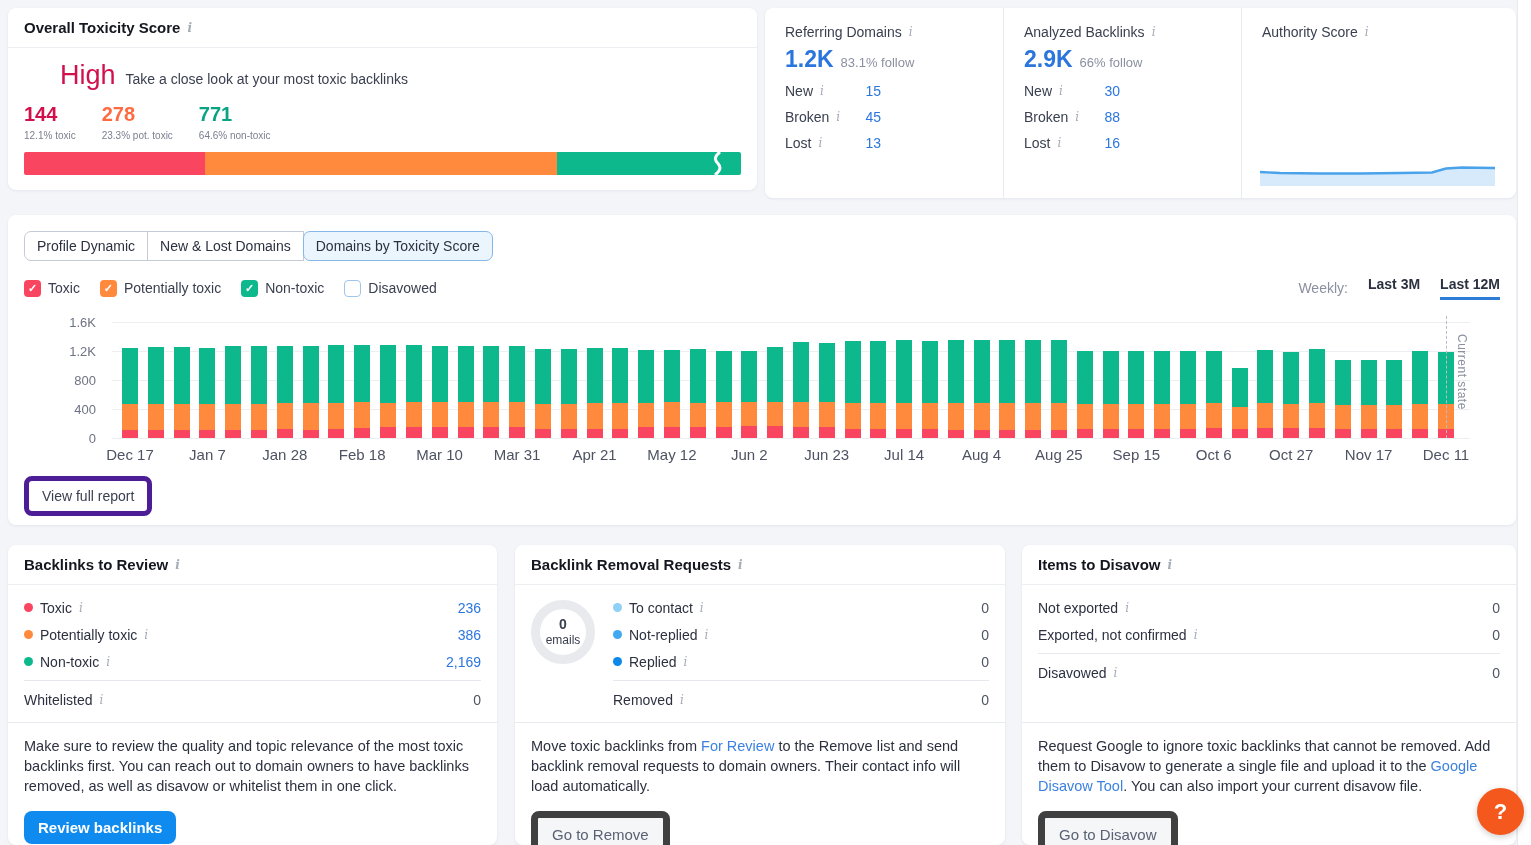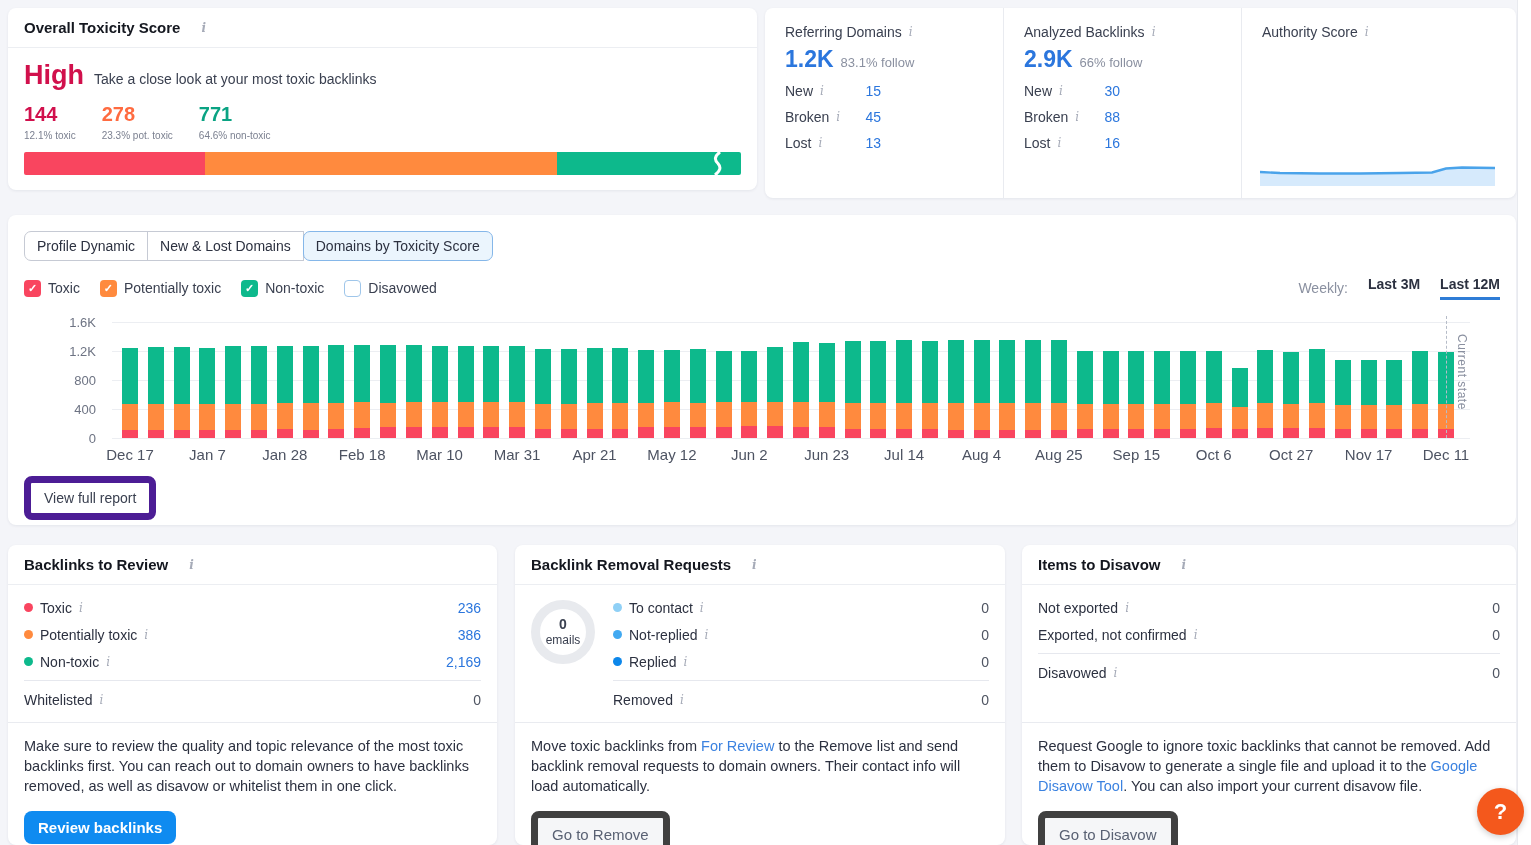--- a/index.html
+++ b/index.html
@@ -1,28 +1,28 @@
 <!DOCTYPE html>
 <html><head>
 <meta charset="utf-8">
 <style>
   * { box-sizing: border-box; margin: 0; padding: 0; }
   html,body { background:#eef0f5; }
   body { font-family:"Liberation Sans", sans-serif; color:#1e222e; }
   .page { position:relative; width:1531px; height:845px; background:#f4f5f9; overflow:hidden; }
   .card { position:absolute; background:#fff; border-radius:8px; box-shadow:0 1px 3px rgba(20,30,50,.07); }
-  .card-header { display:flex; align-items:center; gap:21px; height:40px; padding:0 16px;
+  .card-header { display:flex; align-items:center; gap:7px; height:40px; padding:0 16px;
                  border-bottom:1px solid #eceef2; font-size:15px; font-weight:bold; color:#14171f; }
   .info { color:#a6abb8; font-family:"DejaVu Serif", serif; font-style:italic; font-size:12px; line-height:1; cursor:pointer; }
 
   
   .card-toxicity { left:8px; top:8px; width:749px; height:182px; }
   .tox-body { padding:12px 16px 0; }
   .high-row { display:flex; align-items:baseline; gap:10px; }
-  .high-level { font-size:27px; font-weight:bold; color:#d1104c; }
+  .high-level { font-size:27px; font-weight:normal; color:#d1104c;margin-left:36px; }
   .high-sub { font-size:14px; color:#3a4050; }
   .tox-stats { display:flex; gap:26px; margin-top:12px; }
   .tox-stat .v { font-size:20px; font-weight:bold; }
   .tox-stat .c { font-size:10px; color:#7b8090; margin-top:4px; }
   .v-toxic { color:#d1104c; } .v-pot { color:#ff6b40; } .v-non { color:#0aa383; }
   .tox-bar { position:relative; display:flex; height:23px; margin-top:11px; border-radius:2px; overflow:hidden; }
   .tox-seg { height:100%; }
   .tox-cut { position:absolute; right:18px; top:0; height:100%; }
 
   
@@ -61,21 +61,21 @@
   .grid-layer { position:absolute; left:88px; right:30px; top:4px; height:116px; }
   .gridline { position:absolute; left:0; right:0; height:1px; background:#eceef2; }
   .plot { position:absolute; left:98px; right:46px; top:4px; height:116px; }
   .bar { position:absolute; bottom:0; display:flex; flex-direction:column; justify-content:flex-end; z-index:2; cursor:pointer; }
   .seg { width:100%; }
   .x-axis { position:absolute; left:98px; right:46px; top:128px; height:18px; }
   .xtick { position:absolute; transform:translateX(-50%); font-size:15px; color:#4d5362; white-space:nowrap; }
   .current-line { position:absolute; top:-6px; bottom:0; width:0; border-left:1px dashed #b6bcc8; z-index:3; }
   .current-state { position:absolute; top:16px; writing-mode:vertical-rl; font-size:12px; color:#8a90a0; letter-spacing:.5px; }
   .btn-outline { display:inline-block; margin-top:12px; padding:7px 13px; font-size:14px; color:#3a4050;
-                 background:#fff; border:7px solid #4c1d95; border-radius:8px; cursor:pointer; }
+                 background:#fff; border:5px solid #4c1d95; border-radius:8px; cursor:pointer; }
 
   
   .card-review { left:8px; top:545px; width:489px; height:300px; }
   .card-removal { left:515px; top:545px; width:490px; height:300px; }
   .card-disavow { left:1022px; top:545px; width:494px; height:300px; }
   .stats { height:137px; padding:9px 16px 0; }
   .stat-row { display:flex; align-items:center; height:27px; font-size:14px; color:#2c3140; }
   .stat-row .lbl { display:flex; align-items:center; gap:7px; }
   .dot { width:9px; height:9px; border-radius:50%; }
   .stat-val { margin-left:auto; color:#4f5562; }

